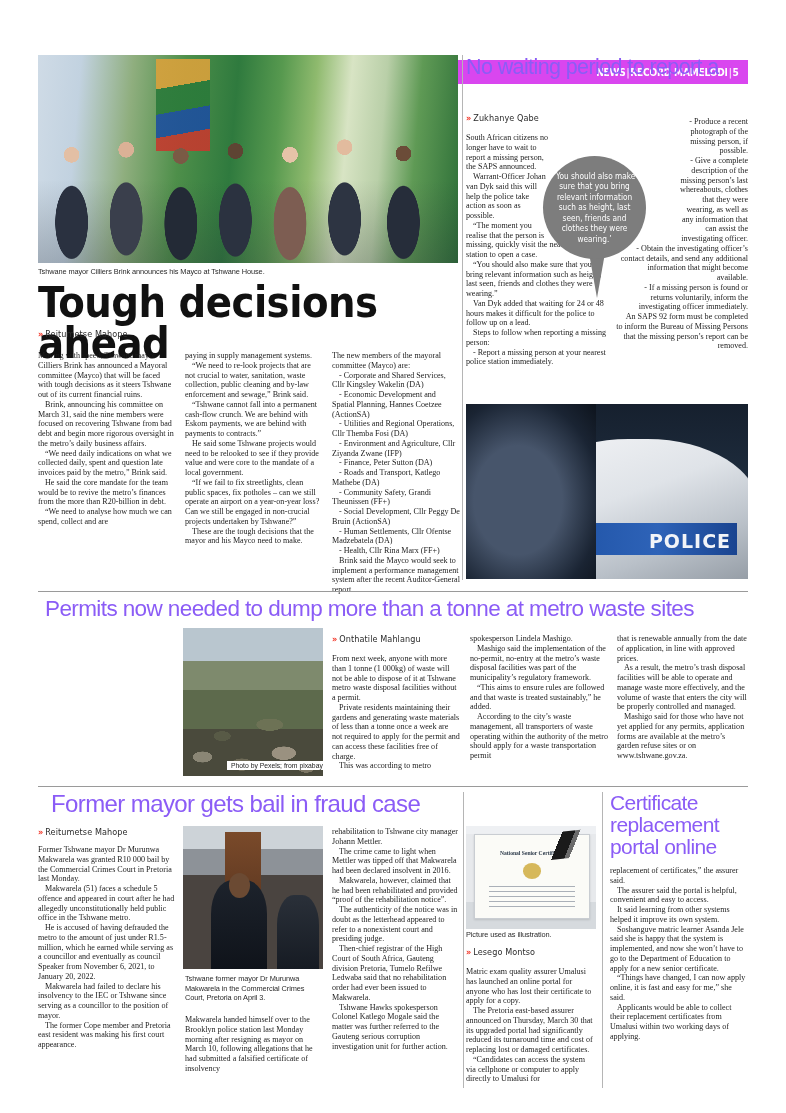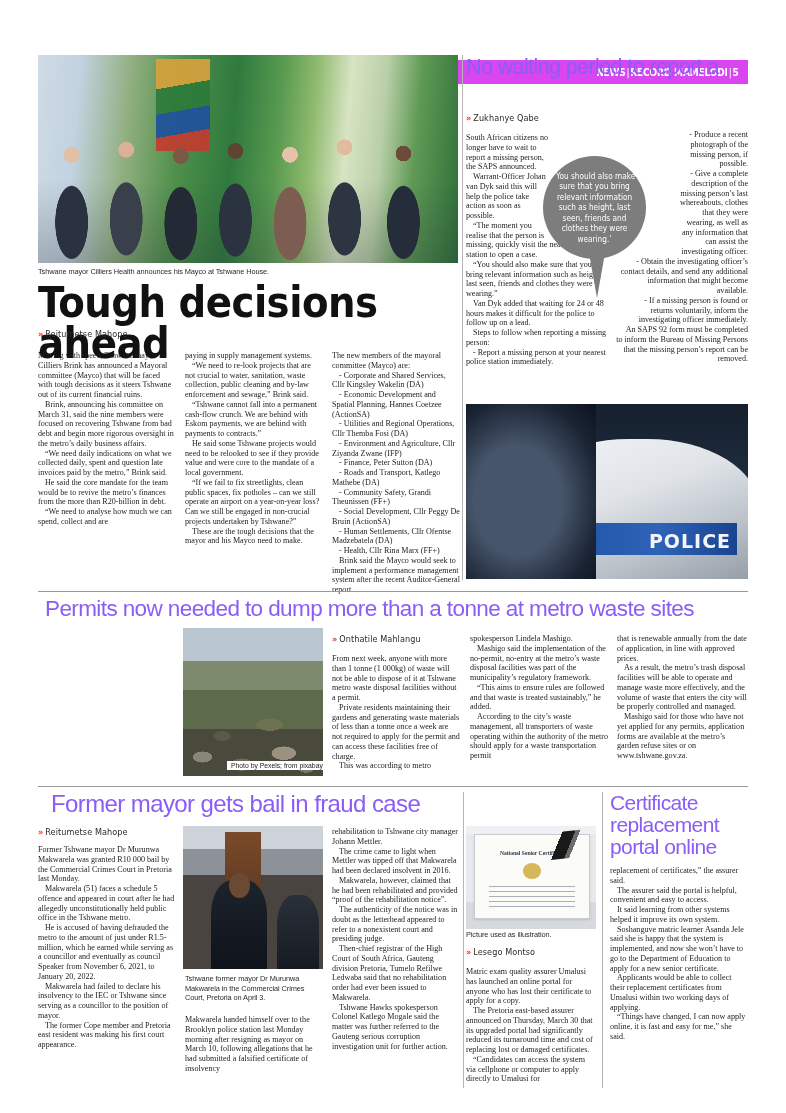--- a/index.html
+++ b/index.html
@@ -302,21 +302,21 @@
     <span class="masthead-right">
       <span>NEWS</span><span class="sep">|</span><span>RECORD MAMELODI</span><span class="sep">|</span><span>5</span>
     </span>
   </div>
 
   <div class="photo" id="photo-mayco">
     <div class="flag"></div>
     <div class="figs"></div>
     <div class="heads"></div>
   </div>
-  <div class="caption" style="position:absolute;left:38px;top:267px;width:420px;">Tshwane mayor Cilliers Health announces his Mayco  at Tshwane House.</div>
+  <div class="caption" style="position:absolute;left:38px;top:267px;width:420px;">Tshwane mayor Cilliers Brink announces his Mayco  at Tshwane House.</div>
 
   <div class="headline-black" style="position:absolute;left:38px;top:282px;width:425px;font-size:43px;">Tough decisions ahead</div>
 
   <div class="byline" style="position:absolute;left:38px;top:329px;">
     <span class="chev">»</span><span>Reitumetse Mahope</span>
   </div>
 
   <div class="body-col" style="position:absolute;left:38px;top:351px;width:138px;height:235px;font-family:Liberation Serif, serif;">
     <p class="noindent">Moving with speed, Tshwane mayor Cilliers Brink has announced a Mayoral committee (Mayco) that will be faced with tough decisions as it steers Tshwane out of its current financial ruins.</p>
     <p>Brink, announcing his committee on March 31, said the nine members were focused on recovering Tshwane from bad debt and begin more rigorous oversight in the metro’s daily business affairs.</p>
@@ -363,21 +363,21 @@
     <div class="shape-left"></div>
     <p class="noindent">South African citizens no longer have to wait to report a missing person, the SAPS announced.</p>
     <p>Warrant-Officer Johan van Dyk said this will help the police take action as soon as possible.</p>
     <p>“The moment you realise that the person is missing, quickly visit the nearest police station to open a case.</p>
     <p>“You should also make sure that you bring relevant information such as height, last seen, friends and clothes they were wearing.”</p>
     <p>Van Dyk added that waiting for 24 or 48 hours makes it difficult for the police to follow up on a lead.</p>
     <p>Steps to follow when reporting a missing person:</p>
     <p>- Report a missing person at your nearest police station immediately.</p>
   </div>
 
-  <div class="body-col" style="position:absolute;left:616px;top:117px;width:132px;height:285px;text-align:right;margin-top:13px;">
+  <div class="body-col" style="position:absolute;left:616px;top:117px;width:132px;height:285px;text-align:right;">
     <div class="shape-right"></div>
     <p class="noindent">- Produce a recent photograph of the missing person, if possible.</p>
     <p>- Give a complete description of the missing person’s last whereabouts, clothes that they were wearing, as well as any information that can assist the investigating officer.</p>
     <p>- Obtain the investigating officer’s contact details, and send any additional information that might become available.</p>
     <p>- If a missing person is found or returns voluntarily, inform the investigating officer immediately.</p>
     <p>An SAPS 92 form must be completed to inform the Bureau of Missing Persons that the missing person’s report can be removed.</p>
   </div>
 
   <div class="bubble-tail"></div>
   <div class="bubble">‘You should also make sure that you bring relevant information such as height, last seen, friends and clothes they were wearing.’</div>
@@ -485,17 +485,17 @@
     <div>Certificate</div>
     <div>replacement</div>
     <div>portal online</div>
   </div>
 
   <div class="body-col" style="position:absolute;left:610px;top:866px;width:138px;height:220px;">
     <p class="noindent">replacement of certificates,” the assurer said.</p>
     <p>The assurer said the portal is helpful, convenient and easy to access.</p>
     <p>It said learning from other systems helped it improve its own system.</p>
     <p>Soshanguve matric learner Asanda Jele said she is happy that the system is implemented, and now she won’t have to go to the Department of Education to apply for a new senior certificate.</p>
+    <p>“Things have changed, I can now apply online, it is fast and easy for me,” she said.</p>
     <p>Applicants would be able to collect their replacement certificates from Umalusi within two working days of applying.</p>
-    <p>“Things have changed, I can now apply online, it is fast and easy for me,” she said.</p>
   </div>
 
 </div>
 
 </body></html>

